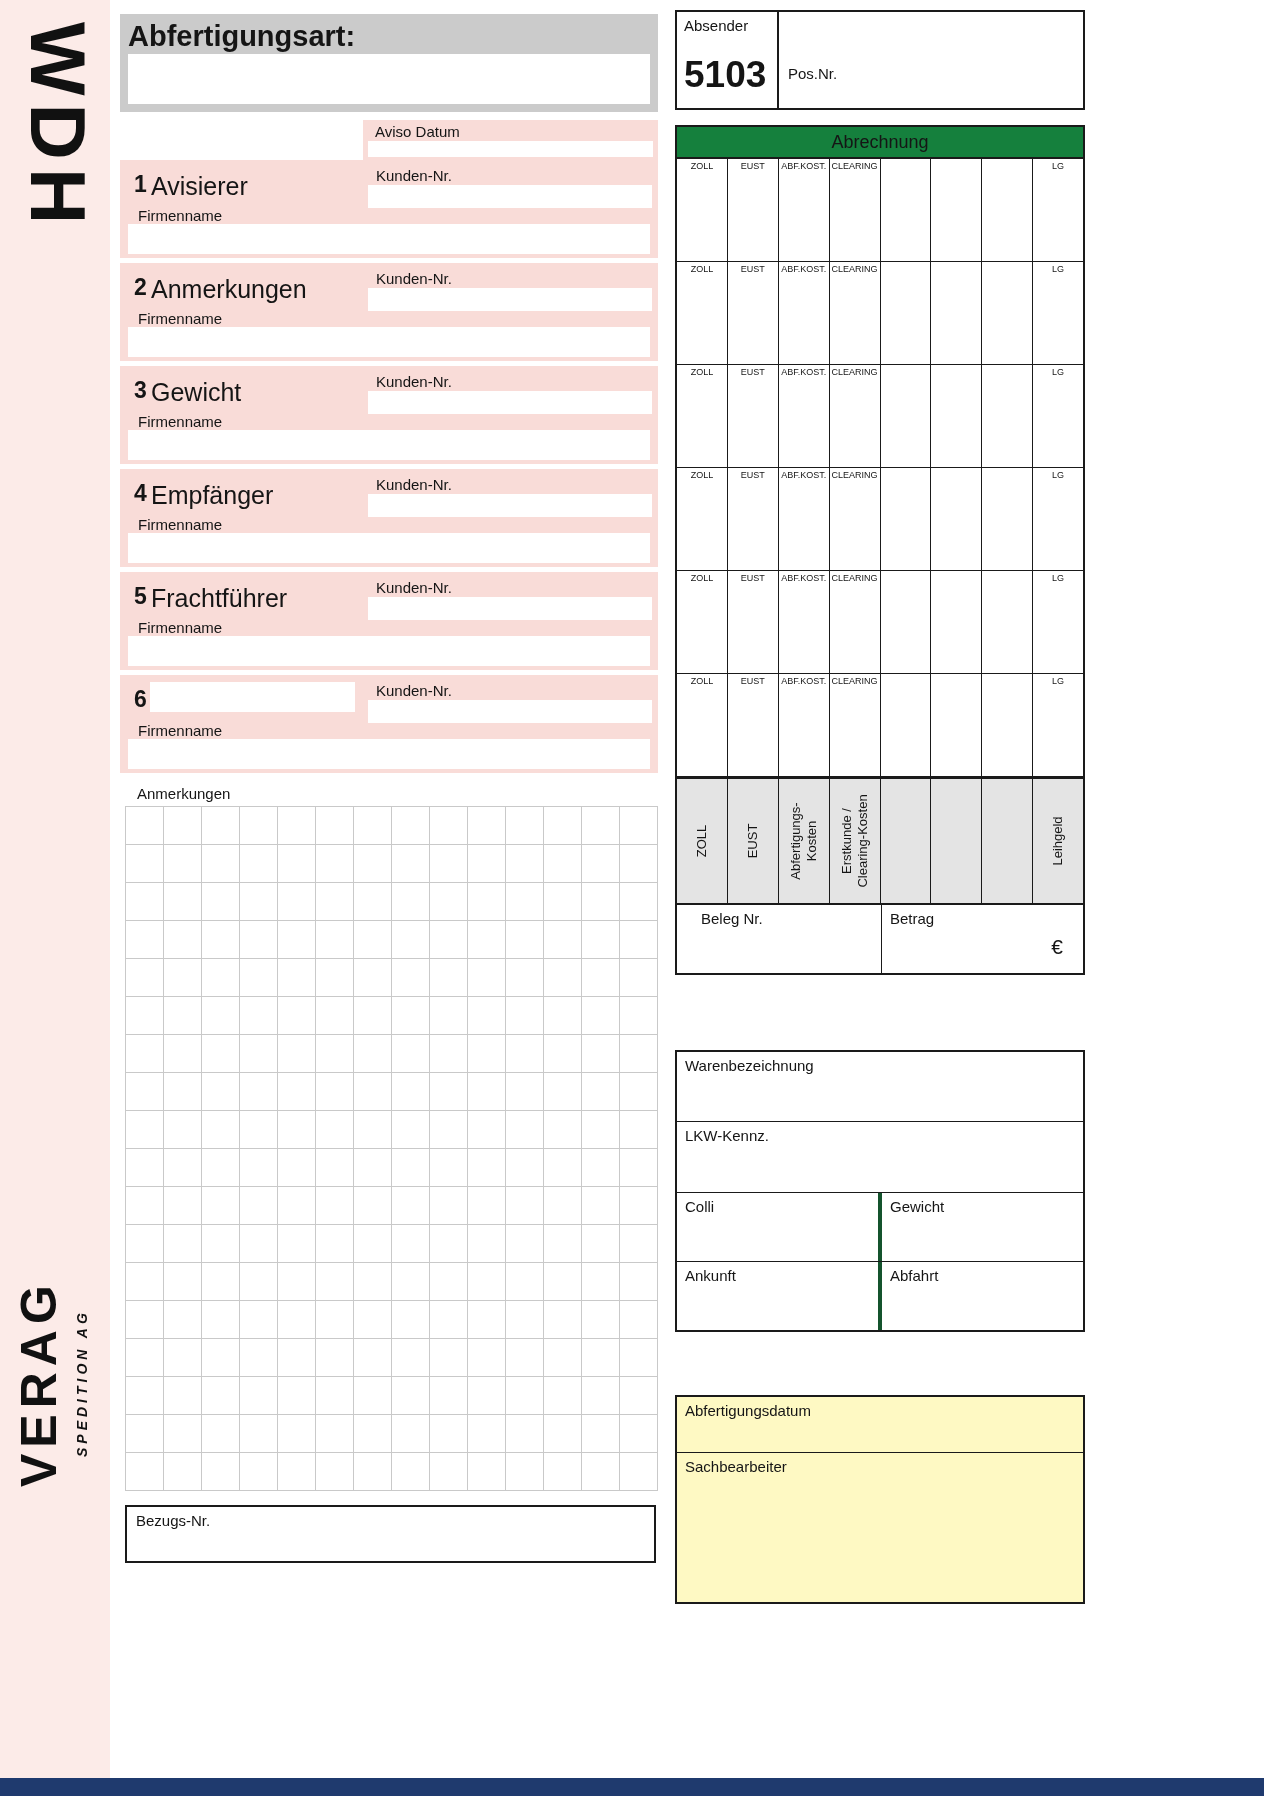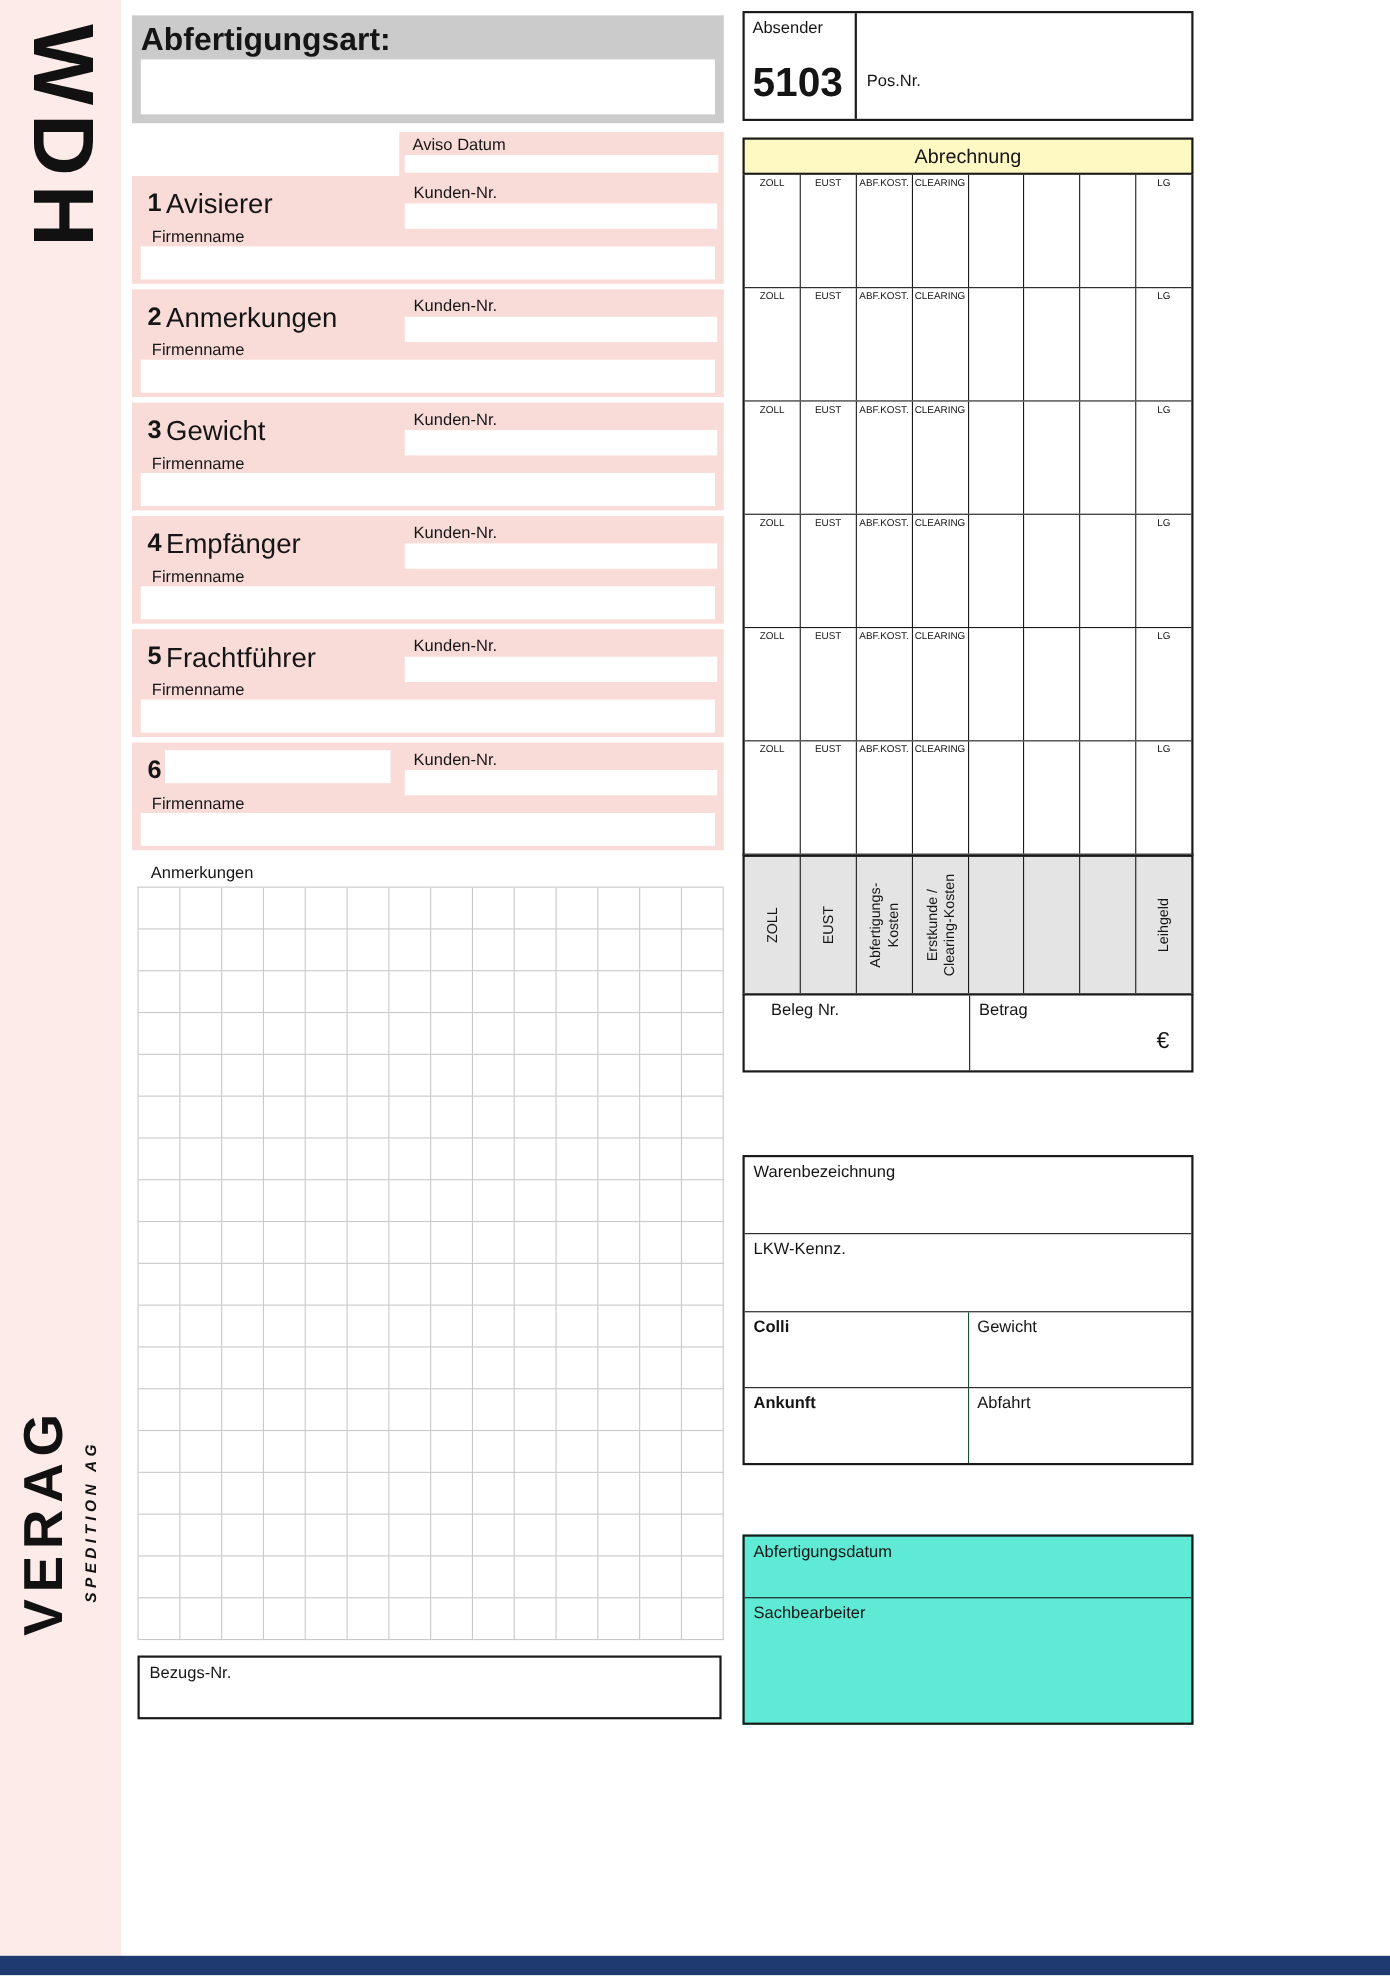--- a/index.html
+++ b/index.html
@@ -36,21 +36,21 @@
   .party-row { position:absolute; left:120px; width:538px; height:98px; background:#f9dcd8; }
   .party-num { position:absolute; left:14px; top:11px; font-size:23px; font-weight:bold; }
   .party-name { position:absolute; left:31px; top:12px; font-size:25px; }
   .party-name-input { position:absolute; left:30px; top:7px; width:205px; height:30px; background:#ffffff; }
   .kunden-label { position:absolute; left:256px; top:7px; font-size:15px; }
   .kunden-input { position:absolute; left:248px; top:25px; width:284px; height:23px; background:#ffffff; }
   .firma-label { position:absolute; left:18px; top:47px; font-size:15px; }
   .firma-input { position:absolute; left:8px; top:64px; width:522px; height:30px; background:#ffffff; }
   
   .abrechnung-header {
-    position:absolute; left:675px; top:125px; width:410px; height:34px; background:#fef9c3;
+    position:absolute; left:675px; top:125px; width:410px; height:34px; background:#15803d;
     border:2px solid #1a1a1a; display:flex; align-items:center; justify-content:center; font-size:18px;
   }
   .abr-table {
     position:absolute; left:675px; top:159px; width:410px; height:619px; background:#fff;
     border:2px solid #1a1a1a; border-top:none; display:flex; flex-direction:column;
   }
   .abr-row { flex:1; display:flex; border-top:1px solid #1a1a1a; }
   .abr-row:first-child { border-top:none; }
   .abr-cell { flex:1; border-right:1px solid #1a1a1a; font-size:9px; text-align:center; padding-top:2px; overflow:hidden; white-space:nowrap; }
   .abr-cell:last-child { border-right:none; }
@@ -78,22 +78,22 @@
   .grid-cell { border-right:1px solid #c9c9c9; border-bottom:1px solid #c9c9c9; }
   .bezugs-box { position:absolute; left:125px; top:1505px; width:531px; height:58px; border:2px solid #1a1a1a; padding:5px 9px; background:#fff; }
   
   .ship-box { position:absolute; left:675px; top:1050px; width:410px; height:282px; border:2px solid #1a1a1a; background:#fff; display:flex; flex-direction:column; }
   .ship-row { border-top:1px solid #1a1a1a; padding:5px 8px; }
   .ship-row:first-child { border-top:none; }
   .ship-row.r1 { height:71px; }
   .ship-row.r2 { height:69px; }
   .ship-split { display:flex; border-top:1px solid #1a1a1a; height:69px; padding:0; }
   .ship-split > div { flex:1; padding:5px 8px; }
-  .ship-split > div:first-child { border-right:1px solid #14532d;font-weight:bold; }
-  .proc-box { position:absolute; left:675px; top:1395px; width:410px; height:173px; border:2px solid #1a1a1a; background:#5eead4; display:flex; flex-direction:column; }
+  .ship-split > div:first-child { border-right:4px solid #14532d; }
+  .proc-box { position:absolute; left:675px; top:1395px; width:410px; height:209px; border:2px solid #1a1a1a; background:#fef9c3; display:flex; flex-direction:column; }
   .proc-row1 { height:56px; border-bottom:1px solid #1a1a1a; padding:5px 8px; }
   .proc-row2 { flex:1; padding:5px 8px; }
   
   .bottom-bar { position:absolute; left:0; top:1778px; width:1264px; height:18px; background:#1f3a6e; }
 </style>
 </head>
 <body>
 
 <div class="page">
 

